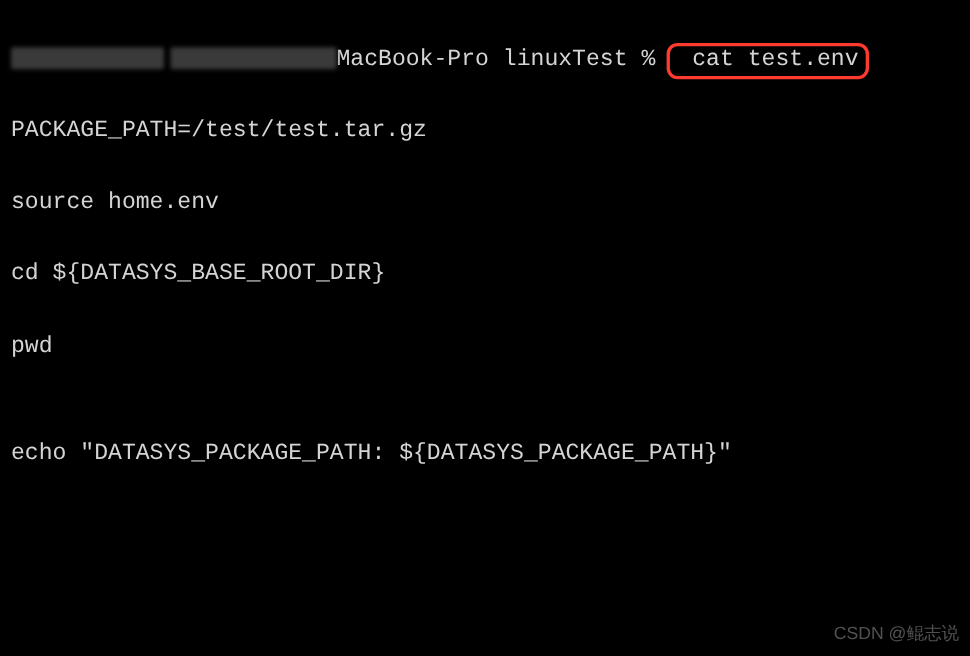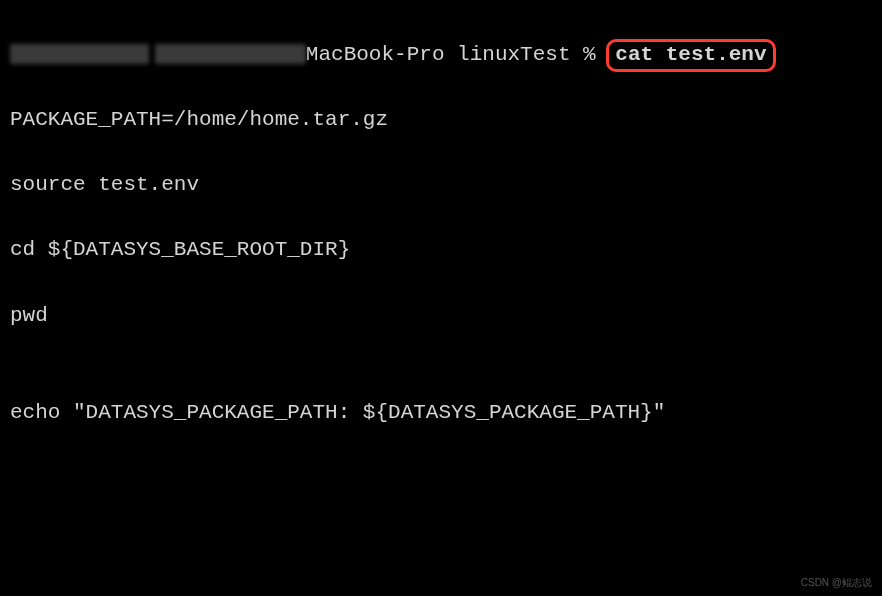--- a/index.html
+++ b/index.html
@@ -33,42 +33,41 @@
       color: transparent;
       border-radius: 2px;
       vertical-align: middle;
       height: 0.95em;
       line-height: 0.95em;
     }
     .highlight-box {
       display: inline-block;
       border: 3px solid #ff3b30;
       border-radius: 10px;
-      padding: 0px 6px 2px 6px;
+      padding: 0px 6px 2px 20px;
       margin-left: -2px;
       line-height: 1.2;
-      font-weight: bold;
     }
     .watermark {
       position: absolute;
       bottom: 6px;
       right: 10px;
-      font-size: 10px;
+      font-size: 16px;
       color: #888;
       opacity: 0.6;
       font-family: sans-serif;
     }
   </style>
 </head>
 <body>
 
 <div class="terminal">
 <span class="line"><span class="redacted">yunzhixinge</span><span class="redacted" style="margin-left:6px;">yunzhiningde</span><span>MacBook-Pro linuxTest % </span><span class="highlight-box"><span>cat test.env</span></span></span>
-<span class="line">PACKAGE_PATH=/home/home.tar.gz</span>
-<span class="line">source test.env</span>
+<span class="line">PACKAGE_PATH=/test/test.tar.gz</span>
+<span class="line">source home.env</span>
 <span class="line">cd ${DATASYS_BASE_ROOT_DIR}</span>
 <span class="line">pwd</span>
 <span class="line"></span>
 <span class="line">echo "DATASYS_PACKAGE_PATH: ${DATASYS_PACKAGE_PATH}"</span>
 
 
 
 
 
 

